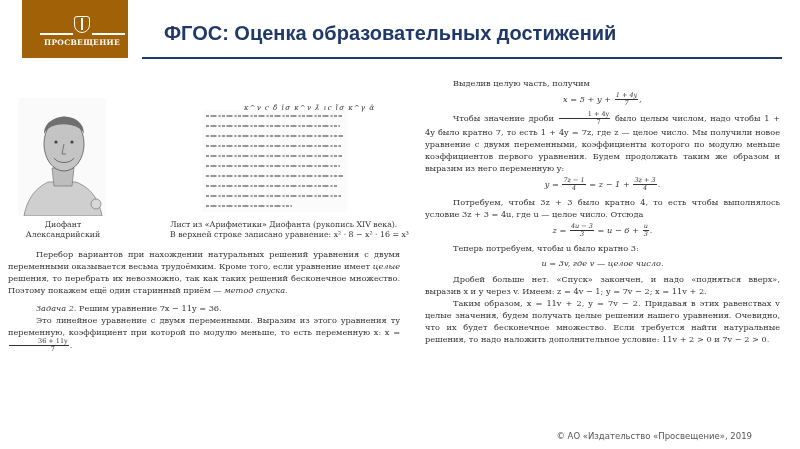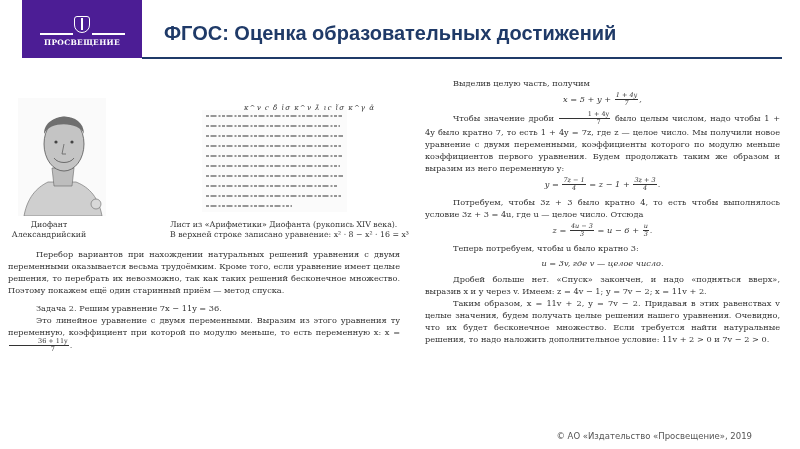--- a/index.html
+++ b/index.html
@@ -1,36 +1,36 @@
 <!DOCTYPE html>
 <html><head>
 <meta charset="utf-8">
 <style>
   html, body { margin:0; padding:0; }
   body { width:800px; height:449px; background:#ffffff; position:relative; overflow:hidden; font-family:"DejaVu Serif", serif; color:#222; }
-  .logo { position:absolute; left:22px; top:0; width:120px; height:58px; background:#4c1d95; }
+  .logo { position:absolute; left:22px; top:0; width:106px; height:58px; background:#a16207; }
   .logo .emblem { position:absolute; left:52px; top:16px; width:16px; height:17px; border:1.5px solid #fff; border-radius:3px 3px 8px 8px; box-sizing:border-box; }
   .logo .emblem::after { content:""; position:absolute; left:6px; top:1px; width:1.5px; height:12px; background:#fff; }
   .logo .line-l { position:absolute; left:18px; top:33px; width:33px; height:1.5px; background:#fff; }
   .logo .line-r { position:absolute; left:70px; top:33px; width:33px; height:1.5px; background:#fff; }
   .logo .word { position:absolute; left:0; width:120px; top:38px; text-align:center; color:#fff; font-family:"DejaVu Serif", serif; font-size:7.5px; letter-spacing:0.3px; font-weight:bold; }
   .title { position:absolute; left:164px; top:22px; font-family:"Liberation Sans", sans-serif; font-weight:bold; font-size:20px; color:#1f3a68; }
   .title-rule { position:absolute; left:142px; top:57px; width:640px; height:1.5px; background:#1f3a68; }
 
   .page { position:absolute; font-size:8.2px; line-height:12px; color:#333; }
   .left-page { left:4px; top:90px; width:394px; }
   .right-page { left:425px; top:77px; width:355px; }
   .portrait { position:absolute; left:14px; top:8px; width:88px; height:118px; }
-  .portrait-cap { position:absolute; left:0; top:130px; width:90px; text-align:center; font-size:7.8px; line-height:10px; }
+  .portrait-cap { position:absolute; left:14px; top:130px; width:90px; text-align:center; font-size:7.8px; line-height:10px; }
   .manuscript { position:absolute; left:198px; top:20px; width:145px; height:102px; }
   .ms-top { position:absolute; left:240px; top:12px; font-size:7px; font-style:italic; letter-spacing:1px; }
   .ms-cap { position:absolute; left:166px; top:130px; width:248px; text-align:left; font-size:7.8px; line-height:10px; }
   .body-text { position:absolute; left:4px; top:158px; width:392px; text-align:justify; }
   .indent { text-indent:28px; }
-  .em { }
+  .em { font-style:italic; }
   .p { margin:0 0 0 0; }
   .gap { height:6px; }
   .formula { text-align:center; font-style:italic; margin:3px 0 4px; }
   .frac { display:inline-block; vertical-align:middle; text-align:center; font-size:6.5px; line-height:7px; margin:0 1px; }
   .frac .num { display:block; border-bottom:0.8px solid #333; padding:0 1px; }
   .frac .den { display:block; }
   .footer { position:absolute; right:48px; top:431px; font-family:"DejaVu Sans", sans-serif; font-size:8.5px; color:#555; }
 </style>
 </head>
 <body>

